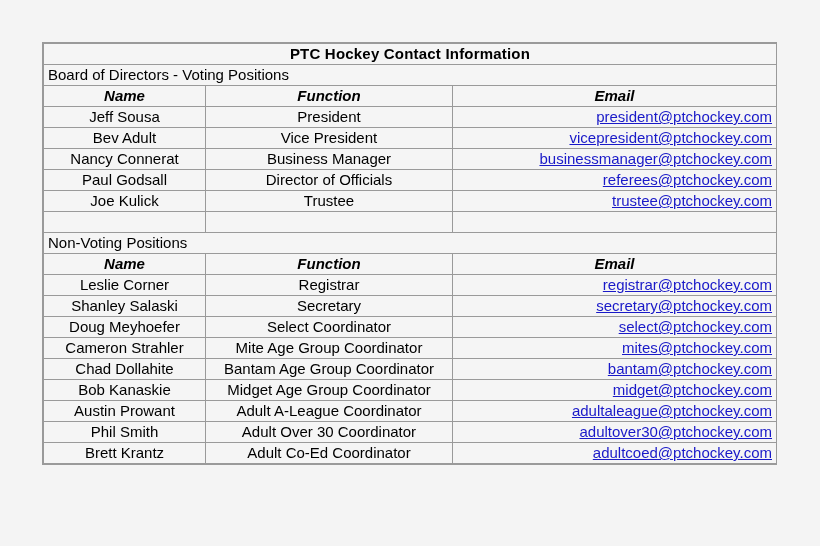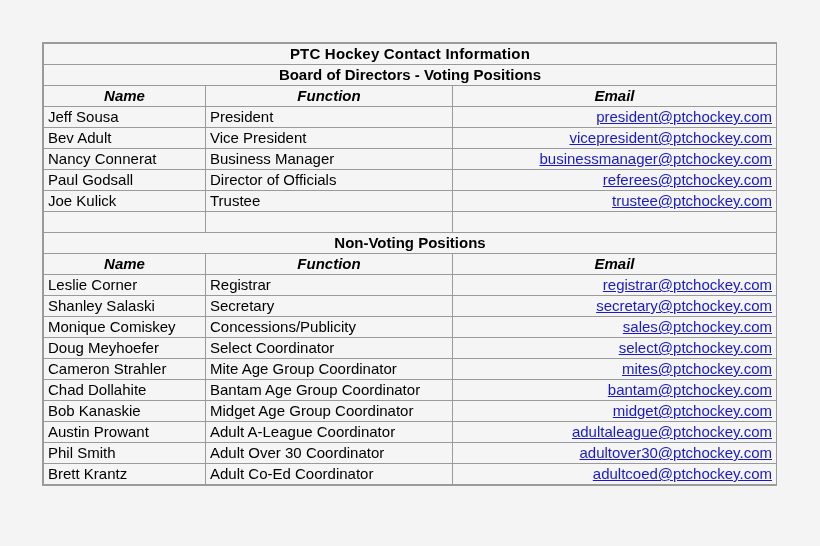--- a/index.html
+++ b/index.html
@@ -54,39 +54,39 @@
     text-align: center;
     font-size: 19px;
     font-weight: bold;
     letter-spacing: 0.2px;
     color: #111111;
   }
 
   
   td.section-title {
     height: 24px;
-    text-align: center;
+    text-align: left;
     font-size: 17px;
-    font-weight: bold;
+    font-weight: normal;
     color: #111111;
     padding-left: 5px;
   }
 
   
   td.col-header {
     text-align: center;
     font-weight: bold;
     font-size: 14px;
     height: 21px;
     font-style: italic;
   }
 
   td.cell-name,
   td.cell-function {
-    text-align: left;
+    text-align: center;
   }
 
   td.cell-email {
     text-align: right;
   }
 
   td.cell-email .email-link {
     color: #1919c8;
     text-decoration: underline;
     cursor: pointer;
@@ -160,25 +160,20 @@
           <td class="cell-name">Leslie Corner</td>
           <td class="cell-function">Registrar</td>
           <td class="cell-email"><span class="email-link">registrar@ptchockey.com</span></td>
         </tr>
         <tr>
           <td class="cell-name">Shanley Salaski</td>
           <td class="cell-function">Secretary</td>
           <td class="cell-email"><span class="email-link">secretary@ptchockey.com</span></td>
         </tr>
         <tr>
-          <td class="cell-name">Monique Comiskey</td>
-          <td class="cell-function">Concessions/Publicity</td>
-          <td class="cell-email"><span class="email-link">sales@ptchockey.com</span></td>
-        </tr>
-        <tr>
           <td class="cell-name">Doug Meyhoefer</td>
           <td class="cell-function">Select Coordinator</td>
           <td class="cell-email"><span class="email-link">select@ptchockey.com</span></td>
         </tr>
         <tr>
           <td class="cell-name">Cameron Strahler</td>
           <td class="cell-function">Mite Age Group Coordinator</td>
           <td class="cell-email"><span class="email-link">mites@ptchockey.com</span></td>
         </tr>
         <tr>

